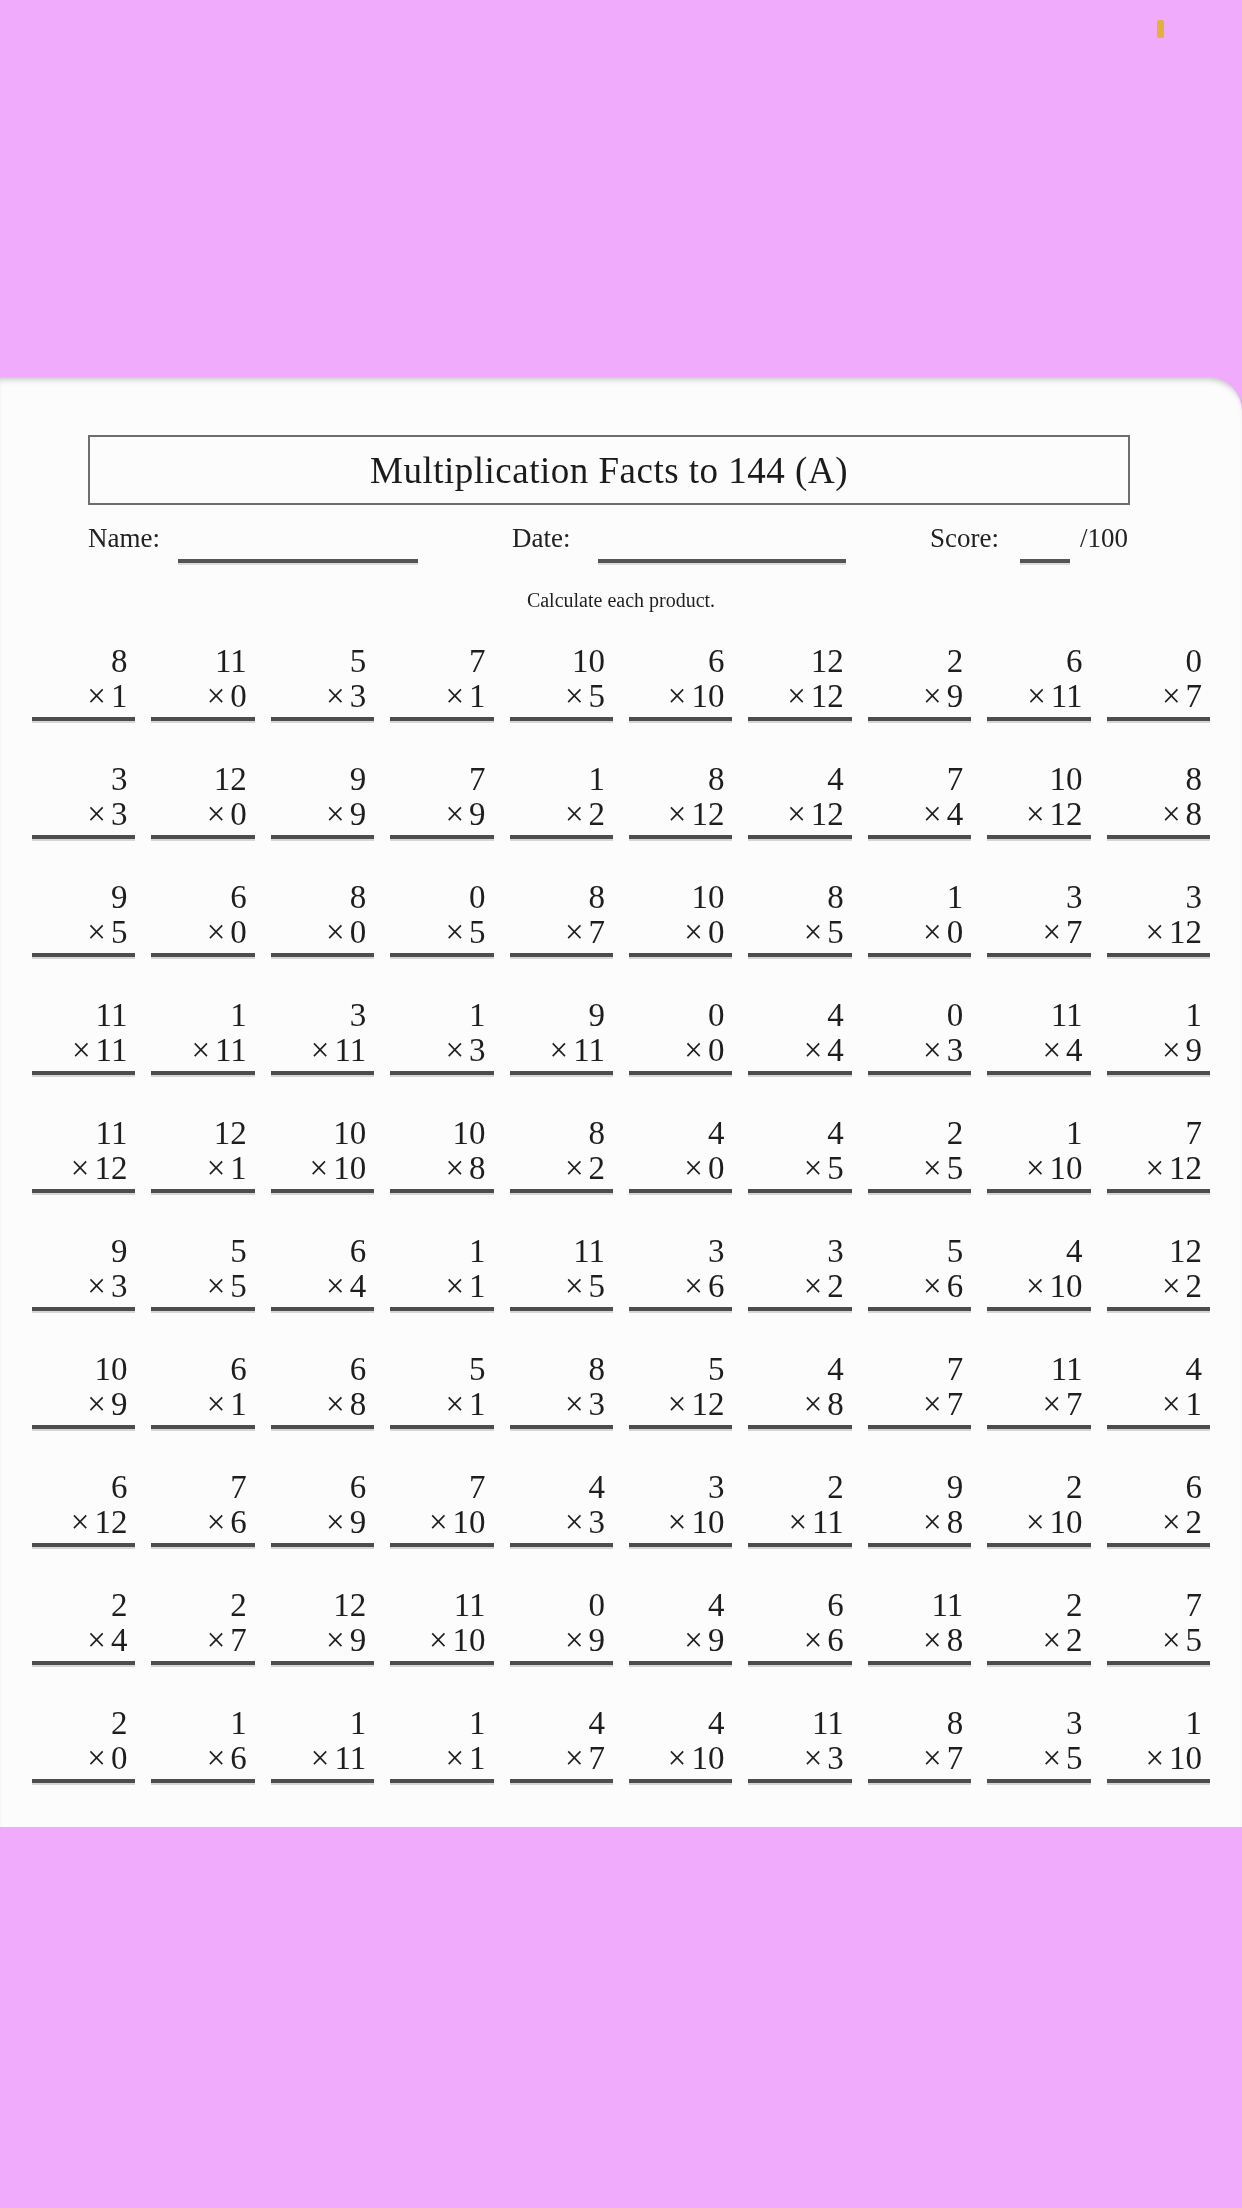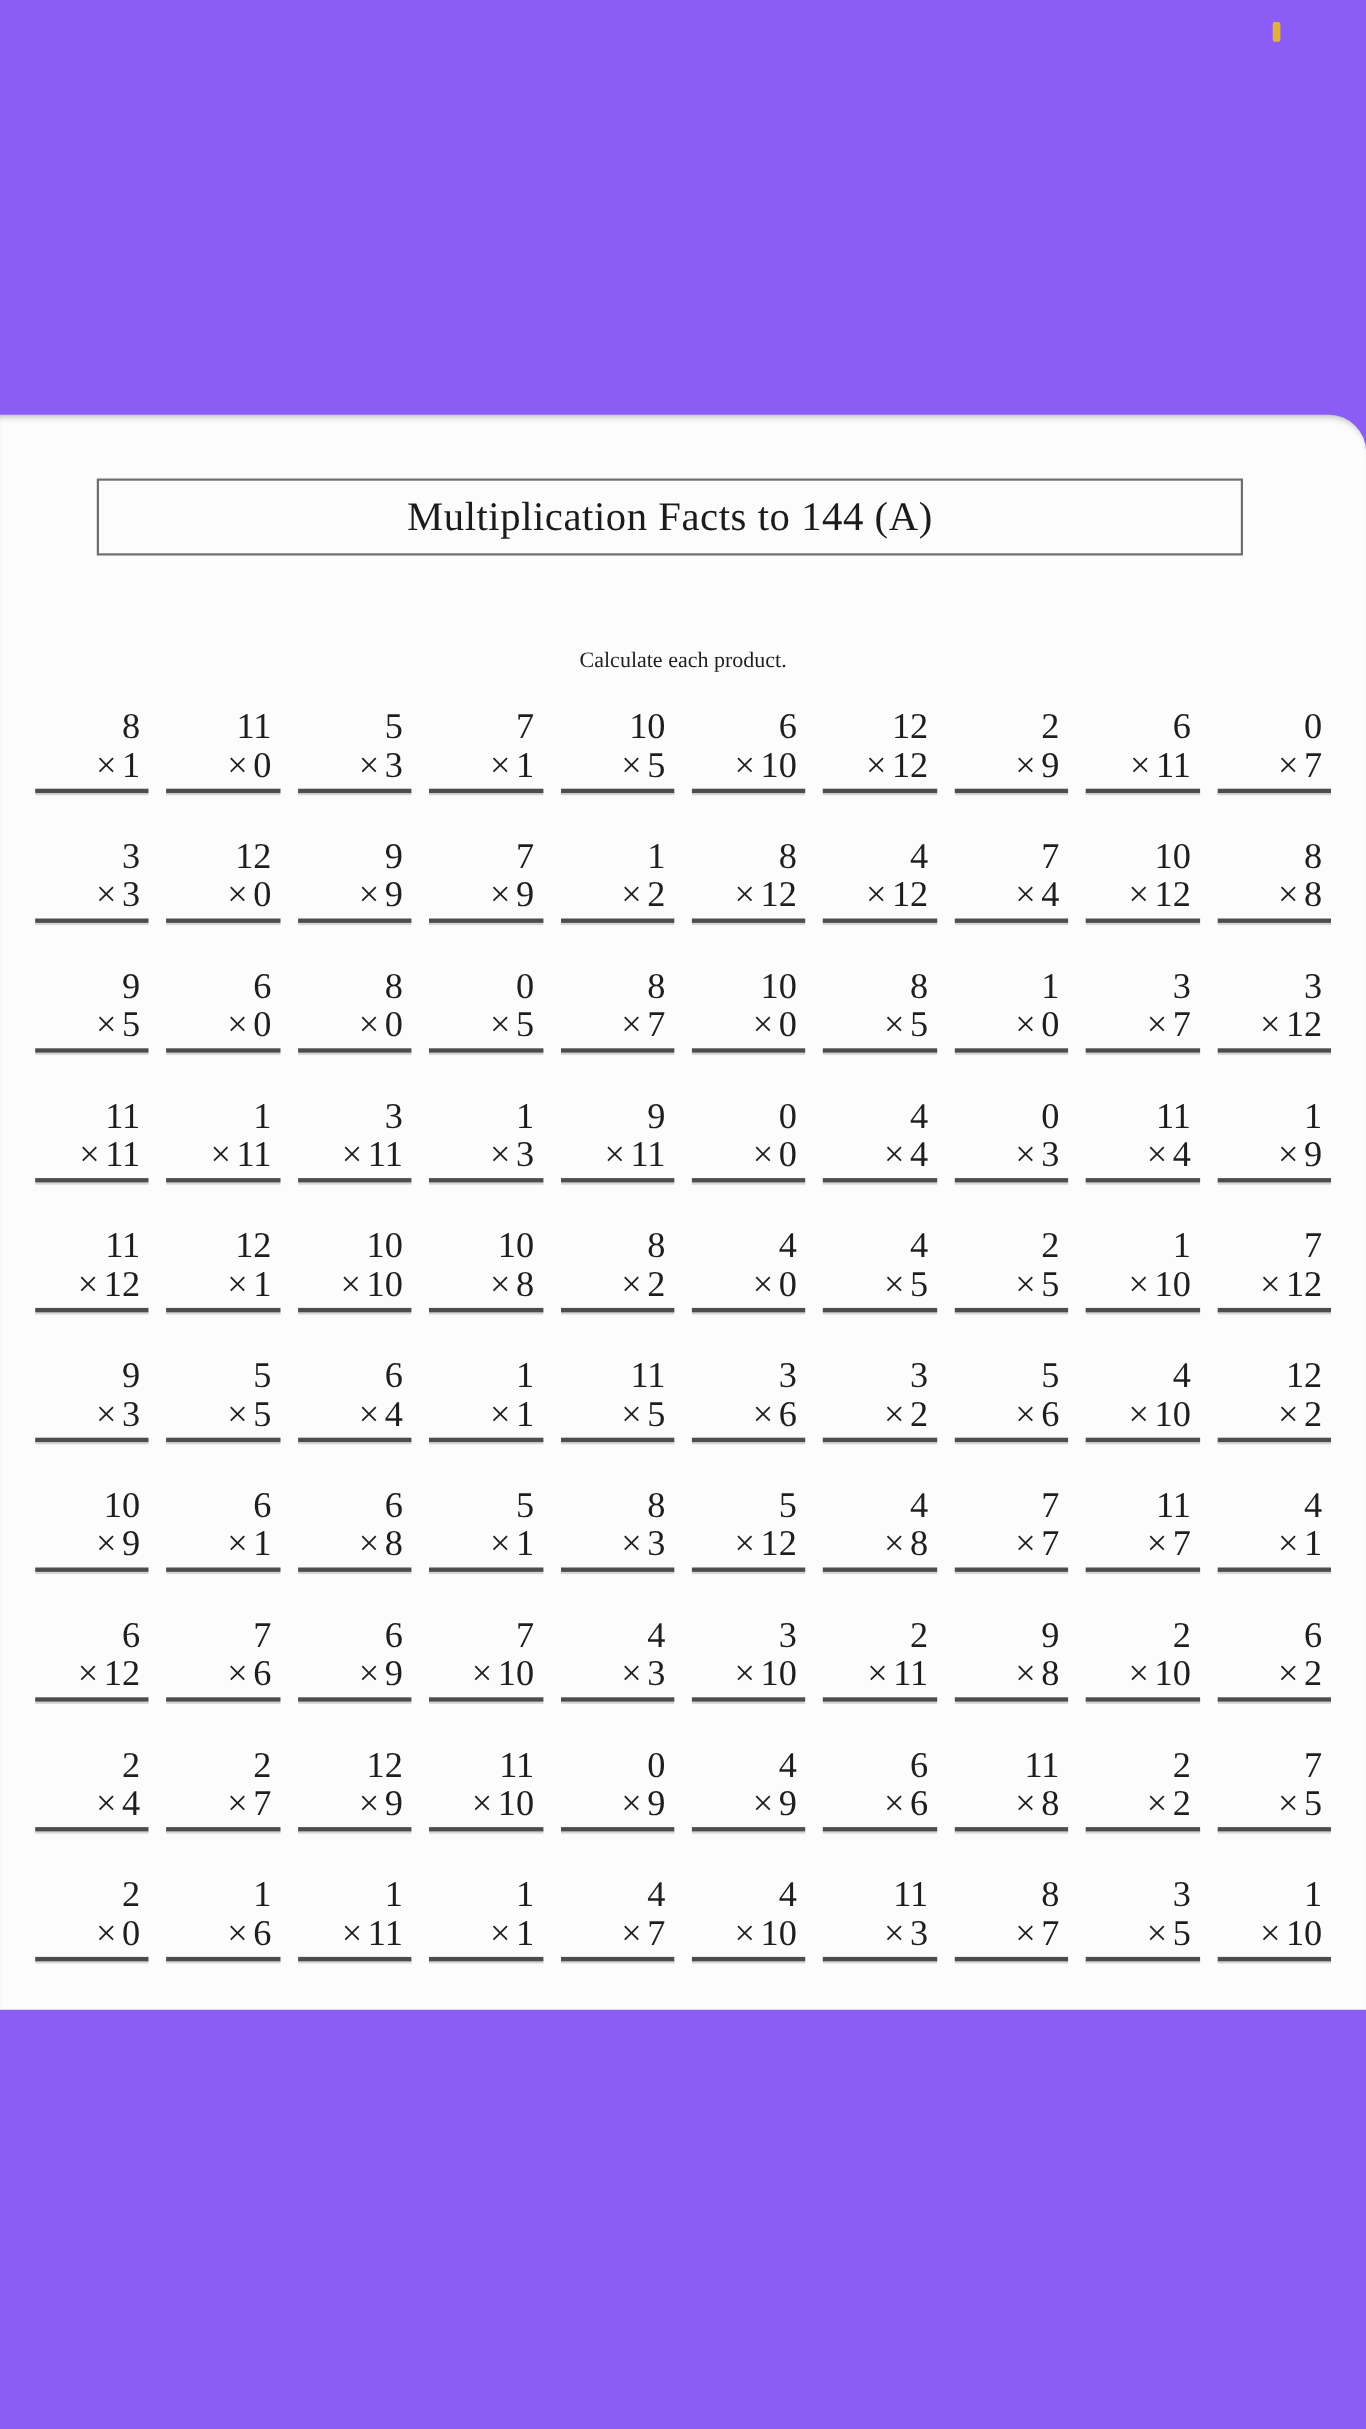--- a/index.html
+++ b/index.html
@@ -8,21 +8,21 @@
     background: #000000;
     width: 1242px;
     height: 2208px;
     overflow: hidden;
     font-family: "Liberation Serif", "DejaVu Serif", serif;
   }
   .screen {
     position: relative;
     width: 1242px;
     height: 2208px;
-    background: #8b5cf6;
+    background: #f0abfc;
   }
   .status-indicator {
     position: absolute;
     left: 1157px;
     top: 20px;
     width: 7px;
     height: 18px;
     border-radius: 2px;
     background: #e2b13c;
   }
@@ -128,20 +128,31 @@
 
 <div class="screen">
   <div class="status-indicator" style="background: rgb(226, 177, 60);"></div>
 
   <div class="sheet">
 
     <div class="title-box">
       <span class="title">Multiplication Facts to 144 (A)</span>
     </div>
 
+    <div class="meta-row">
+      <span class="meta-label lbl-name">Name:</span>
+      <span class="blank-line line-name"></span>
+
+      <span class="meta-label lbl-date">Date:</span>
+      <span class="blank-line line-date"></span>
+
+      <span class="meta-label lbl-score">Score:</span>
+      <span class="blank-line line-score"></span>
+      <span class="meta-label score-denom">/100</span>
+    </div>
 
     <div class="instruction">Calculate each product.</div>
 
     <div class="problems-grid">
         <div class="prob">
           <div class="top">8</div>
           <div class="bot">
             <span class="x">×</span>
             <span>1</span>
           </div>

